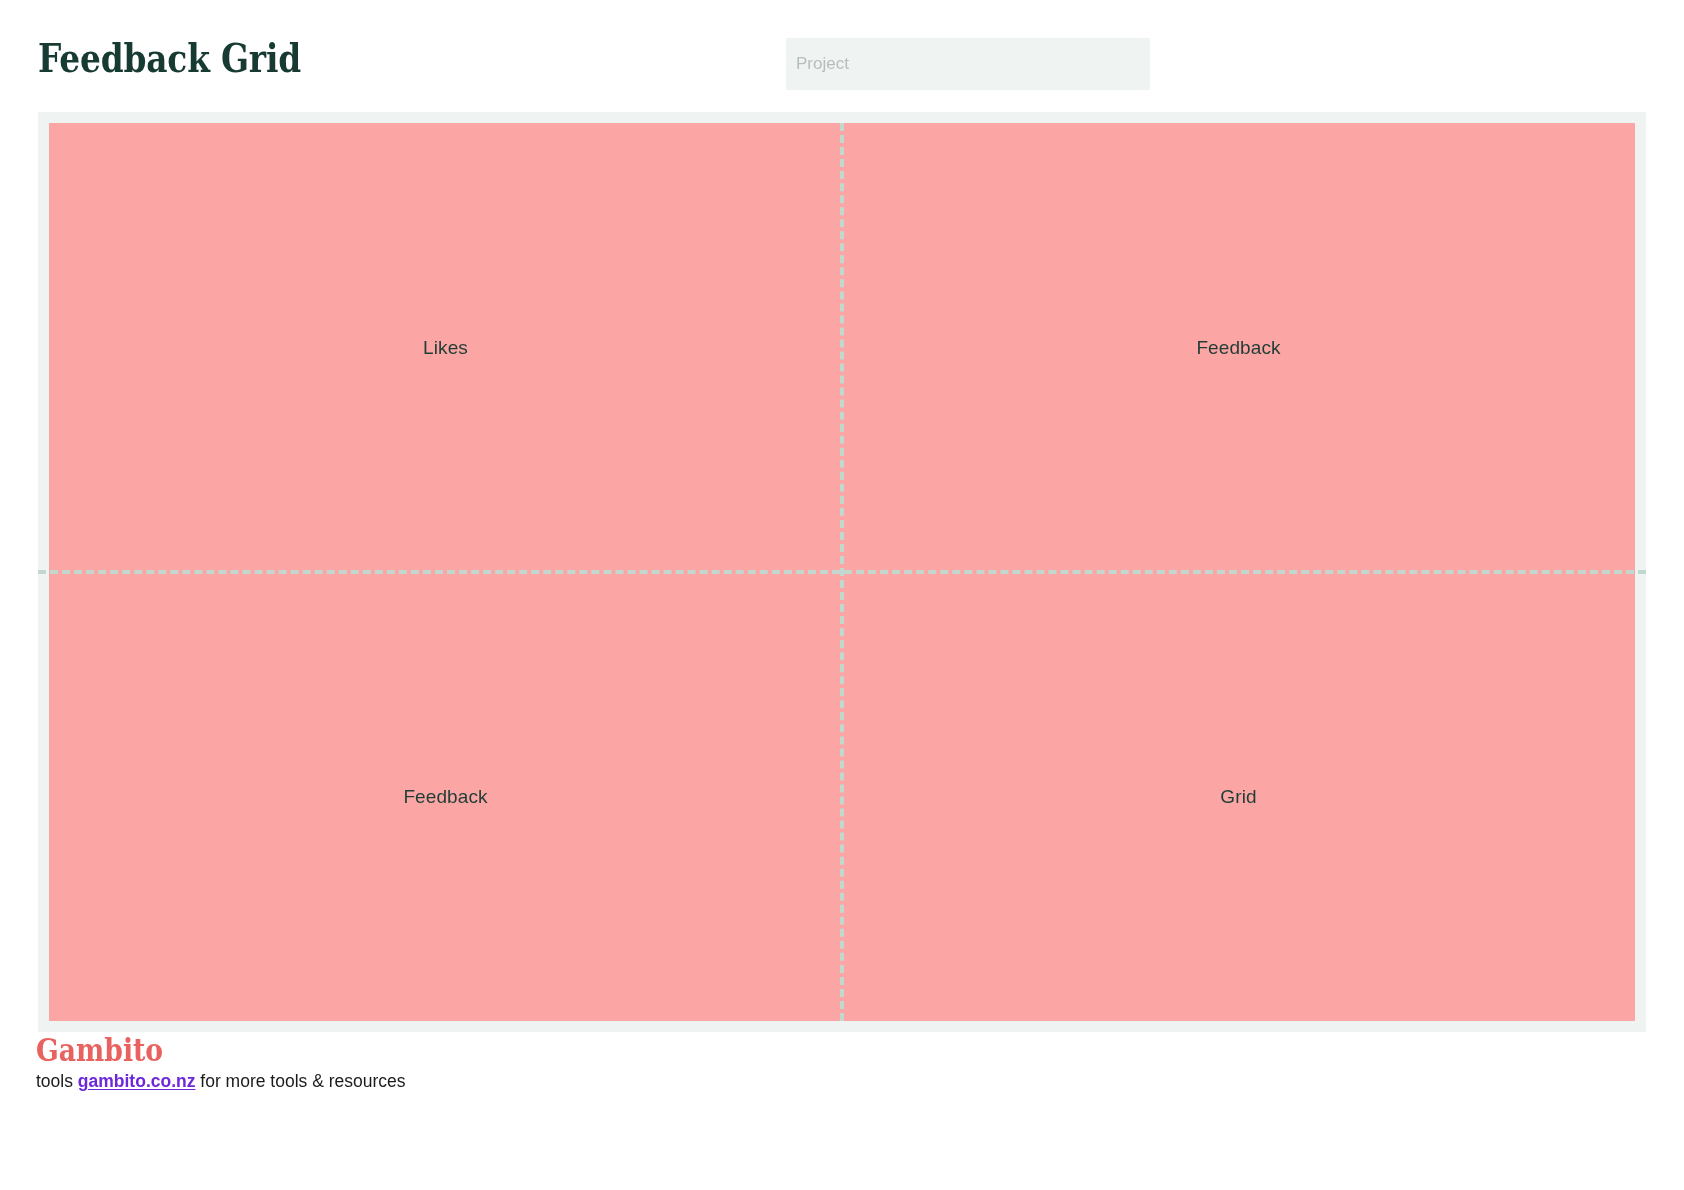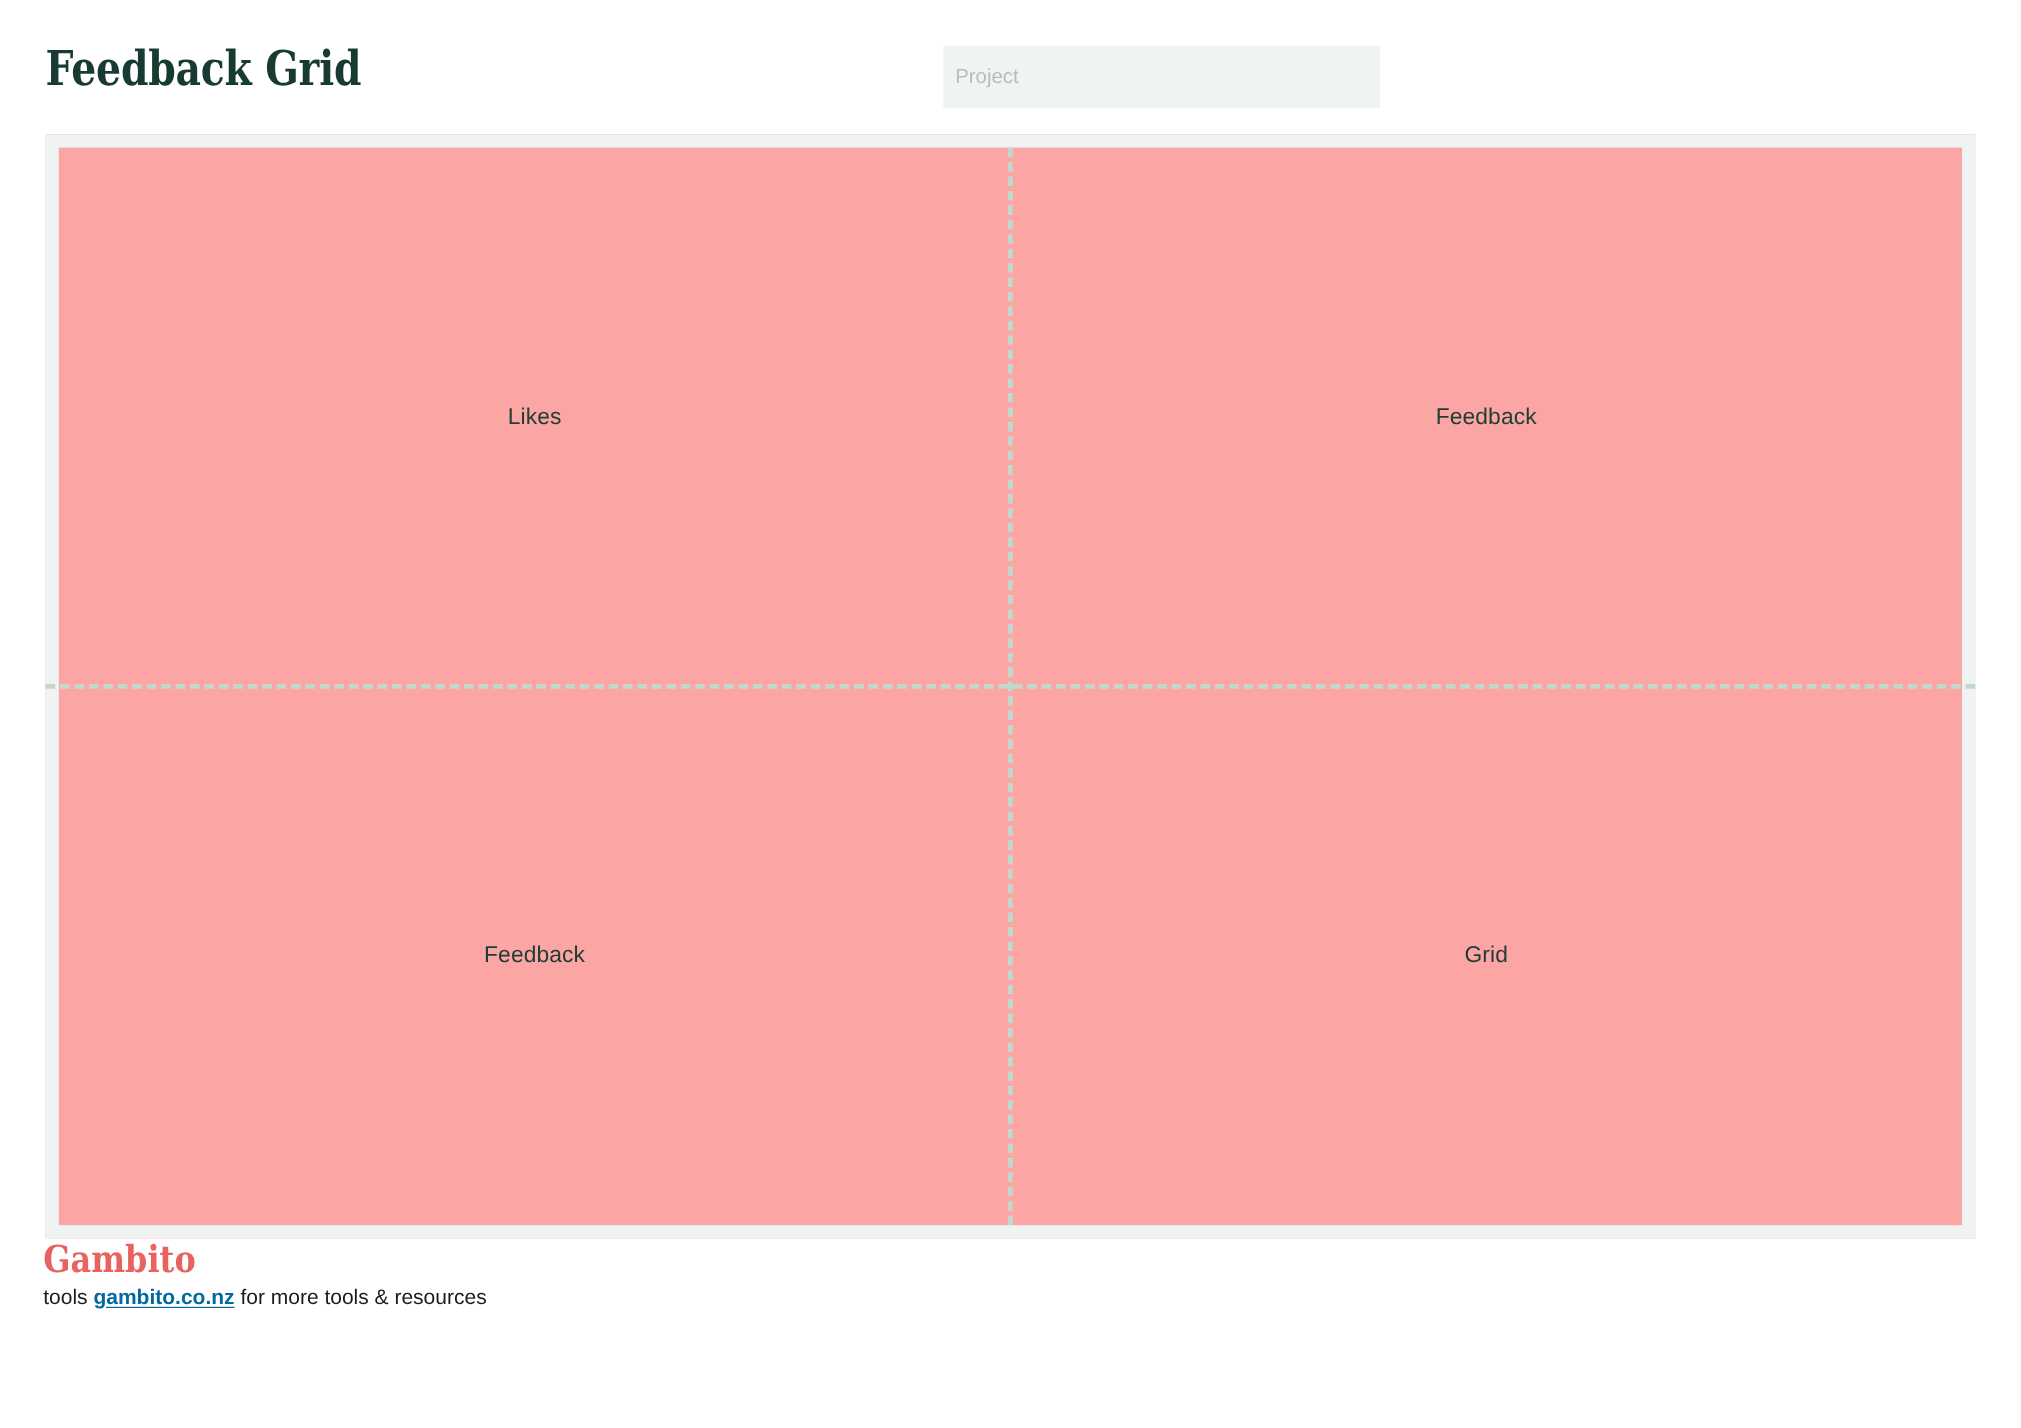--- a/index.html
+++ b/index.html
@@ -159,21 +159,21 @@
   .footer-line {
     margin-top: 1px;
     font-family: "Liberation Sans", sans-serif;
     font-size: 17.5px;
     line-height: 24px;
     color: #1b1b1b;
     white-space: nowrap;
   }
   .footer-link {
     font-weight: 700;
-    color: #0369a1;
+    color: #6d28d9;
     text-decoration: underline;
     text-underline-offset: 2px;
   }
 </style>
 </head>
 <body>
 
 <div class="page">
 
   <div class="header">

